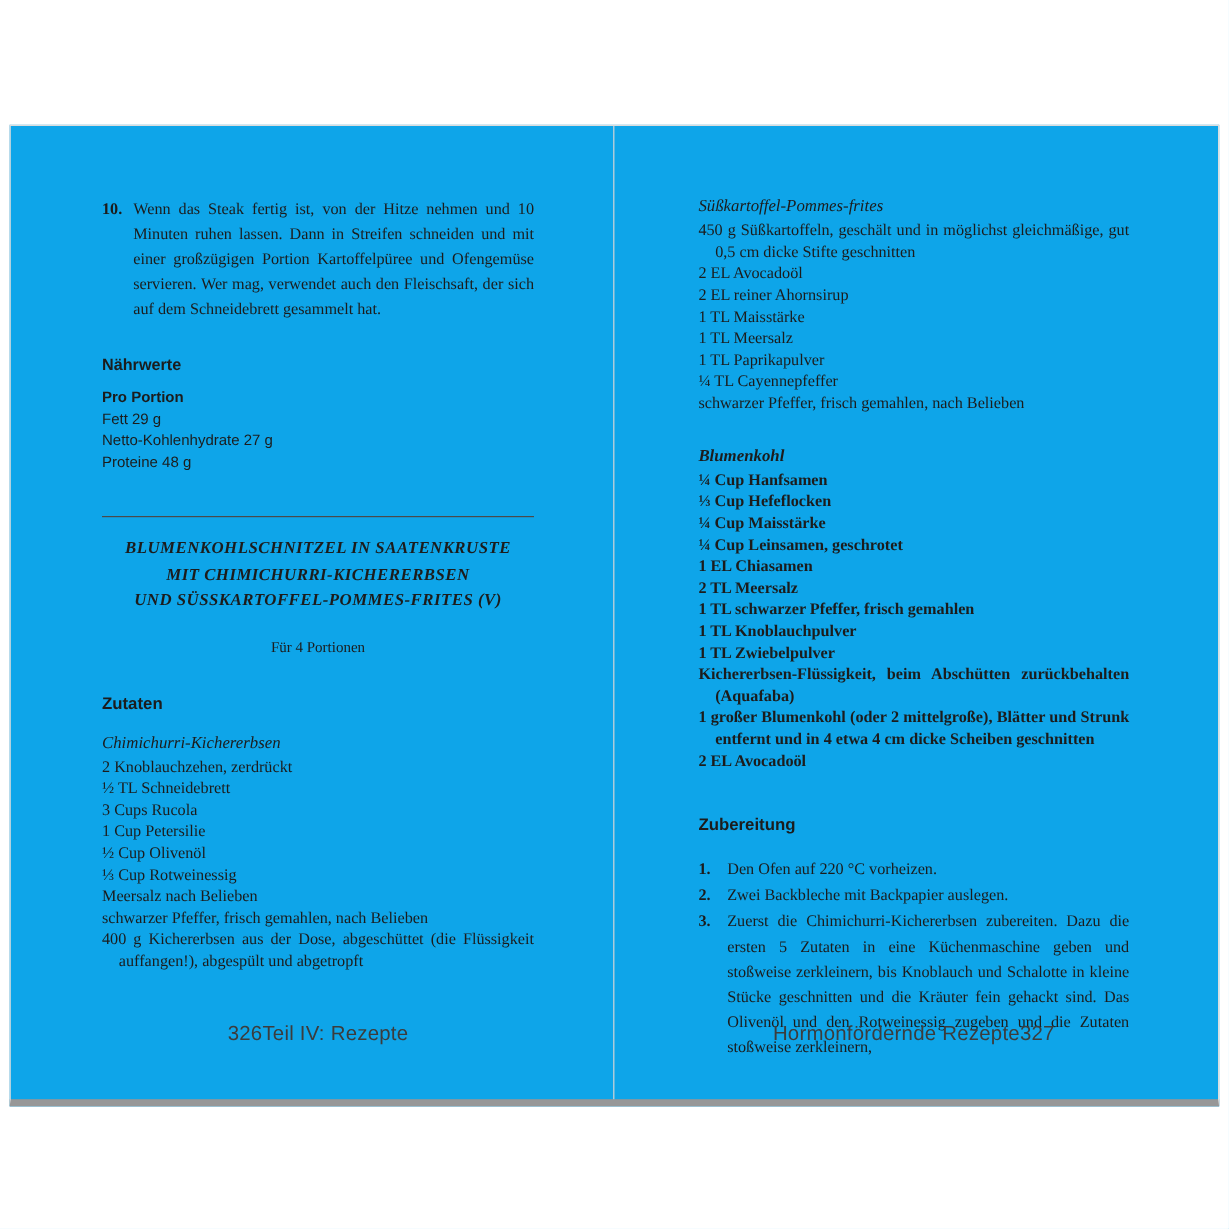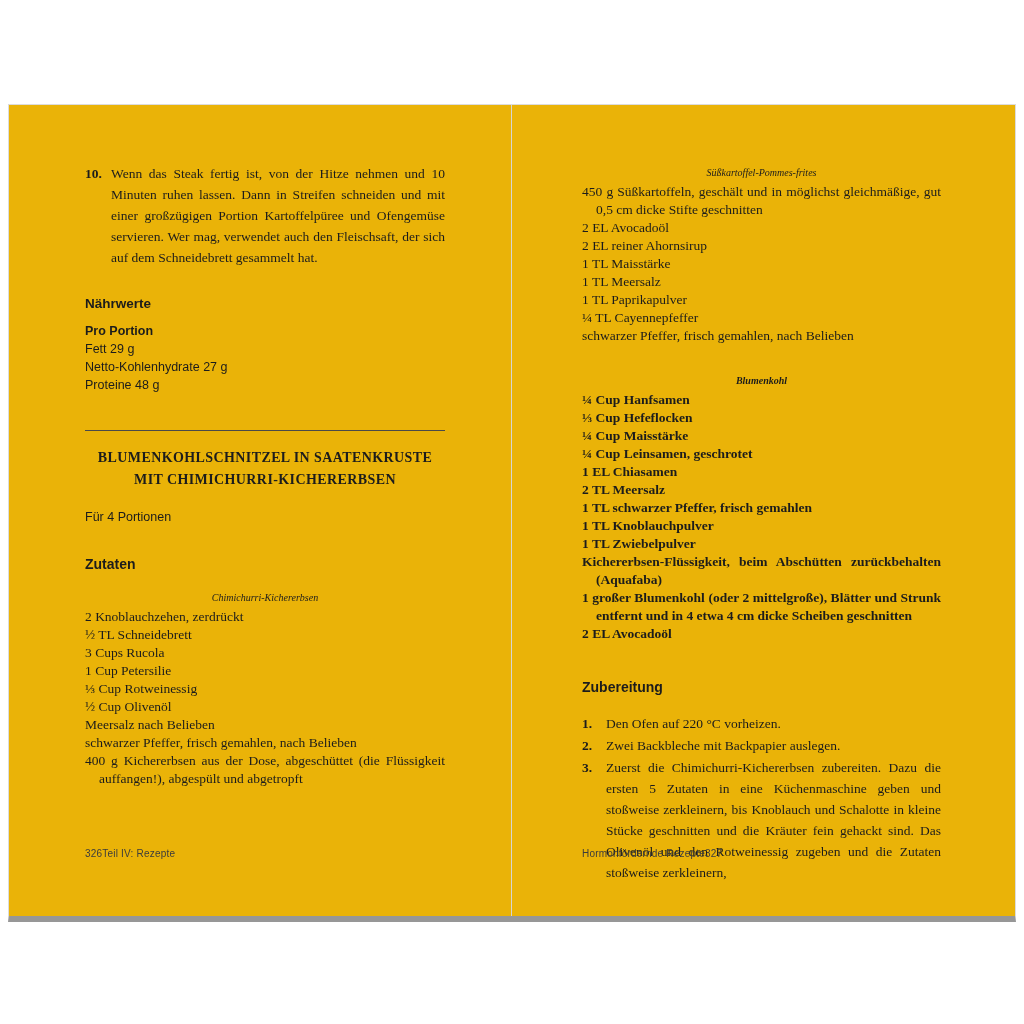--- a/index.html
+++ b/index.html
@@ -3,21 +3,21 @@
 <meta charset="utf-8">
 <style>
   * { margin: 0; padding: 0; box-sizing: border-box; }
   html, body { width: 1024px; height: 1024px; background: #ffffff; }
   body { font-family: "Liberation Serif", serif; color: #1c1c1c; position: relative; }
 
   .spread {
     position: absolute;
     left: 8px; top: 104px;
     width: 1008px; height: 818px;
-    background: #eab308;
+    background: #0ea5e9;
     border: 1px solid #dcdcdc;
     border-bottom: 6px solid #979797;
     display: flex;
   }
   .page {
     position: relative;
     width: 50%; height: 100%;
     overflow: hidden;
   }
   .page.left  { border-right: 1px solid #d5d5d5; padding: 58px 66px 0 76px; }
@@ -52,59 +52,60 @@
 
   
   .title-rule {
     border: 0; border-top: 1px solid #4a4a4a;
     margin-top: 36px;
   }
   .recipe-title { margin-top: 16px; text-align: center; }
   .recipe-title p {
     font-weight: bold; font-size: 14px; line-height: 21.5px;
     letter-spacing: 0.4px;
+    font-style: italic;
   }
   .servings {
-    font-family: Liberation Sans, sans-serif;
+    font-family: Liberation Serif, serif;
     font-size: 12.5px; line-height: 18px;
     margin-top: 18px;
+    text-align: center;
   }
 
   
   .section-heading {
     font-family: "Liberation Sans", sans-serif;
     font-weight: bold; font-size: 14px; line-height: 20px;
     margin-top: 28px;
   }
 
   
   .ing-group { margin-top: 14px; }
   .ing-group.gap { margin-top: 26px; font-weight: bold; }
   .ing-group-title {
-    font-style: italic; font-size: 10px; line-height: 19px;
+    font-style: italic; font-size: 14px; line-height: 19px;
     margin-bottom: 1px;
-    text-align: center;
   }
   .ing-line {
     font-size: 13.5px; line-height: 18px;
     padding-left: 14px; text-indent: -14px;
     text-align: justify;
   }
 
   
   .prep-steps { margin-top: 16px; }
   .prep-steps .step { padding-left: 24px; margin-bottom: 1px; }
 
   
   .footer {
-    position: absolute; bottom: 57px;
+    position: absolute; bottom: 44px;
     left: 0; right: 0;
-    display: flex; justify-content: flex-start;
-    font-family: "Liberation Sans", sans-serif;
-    font-size: 10px; color: #3c3c3c; letter-spacing: 0.2px;
+    display: flex; justify-content: center;
+    font-family: "Liberation Sans", sans-serif;
+    font-size: 17px; color: #3c3c3c; letter-spacing: 0.2px;
   }
   .page.left  .footer { padding: 0 66px 0 76px; }
   .page.right .footer { padding: 0 74px 0 70px; }
 </style>
 </head>
 <body>
 
 <div class="spread">
 
   <div class="page left">
@@ -122,35 +123,36 @@
           <p class="nutrition-item">Netto-Kohlenhydrate 27 g</p>
           <p class="nutrition-item">Proteine 48 g</p>
         </div>
     </div>
 
     <hr class="title-rule">
 
     <div class="recipe-title">
         <p>BLUMENKOHLSCHNITZEL IN SAATENKRUSTE</p>
         <p>MIT CHIMICHURRI-KICHERERBSEN</p>
+        <p>UND SÜSSKARTOFFEL-POMMES-FRITES (V)</p>
       </div>
 
     <p class="servings">Für 4 Portionen</p>
 
     <p class="section-heading">Zutaten</p>
 
     <div class="ing-group">
       <p class="ing-group-title">Chimichurri-Kichererbsen</p>
       <div>
           <p class="ing-line">2 Knoblauchzehen, zerdrückt</p>
           <p class="ing-line">½ TL Schneidebrett</p>
           <p class="ing-line">3 Cups Rucola</p>
           <p class="ing-line">1 Cup Petersilie</p>
+          <p class="ing-line">½ Cup Olivenöl</p>
           <p class="ing-line">⅓ Cup Rotweinessig</p>
-          <p class="ing-line">½ Cup Olivenöl</p>
           <p class="ing-line">Meersalz nach Belieben</p>
           <p class="ing-line">schwarzer Pfeffer, frisch gemahlen, nach Belieben</p>
           <p class="ing-line">400 g Kichererbsen aus der Dose, abgeschüttet (die Flüssigkeit auffangen!), abgespült und abgetropft</p>
         </div>
     </div>
 
     <div class="footer">
       <span>326</span>
       <span>Teil IV: Rezepte</span>
     </div>

